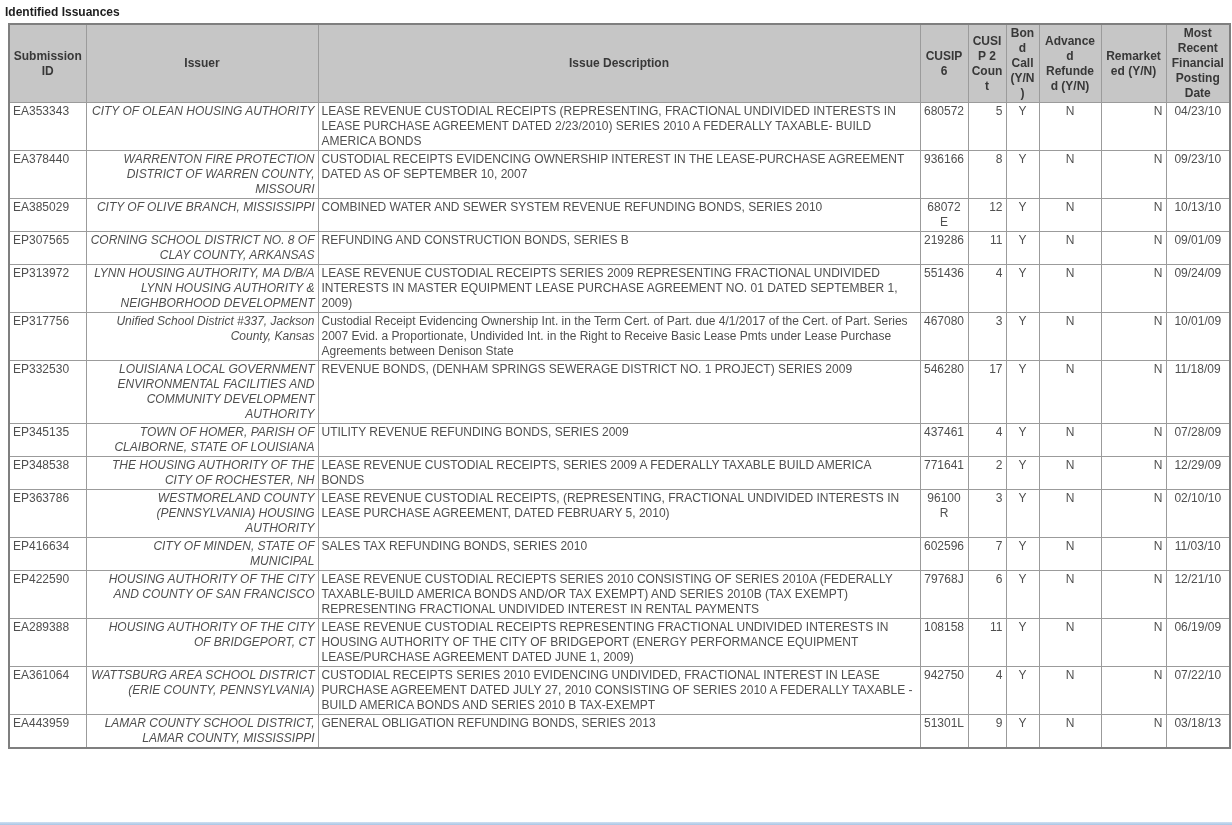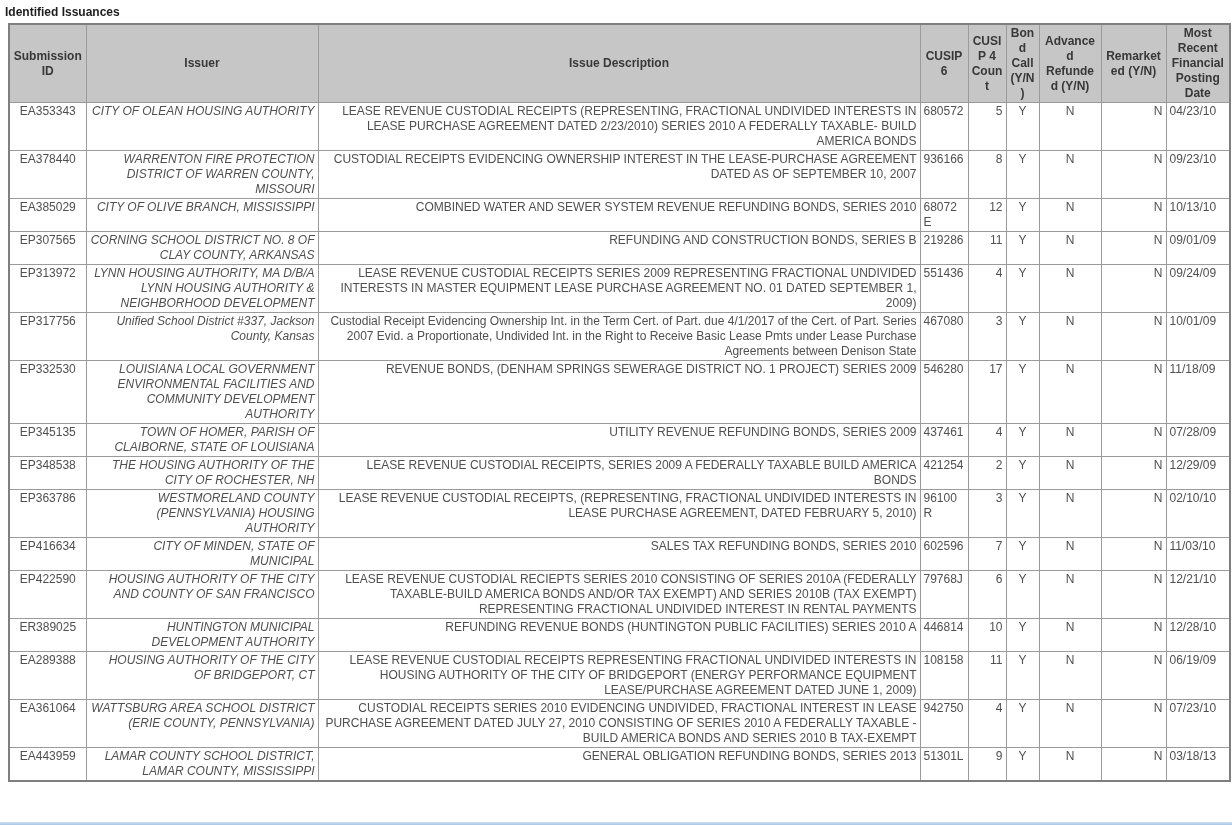--- a/index.html
+++ b/index.html
@@ -52,29 +52,29 @@
     color: #383838;
     font-weight: bold;
     text-align: center;
     vertical-align: middle;
     height: 64px;
   }
   td {
     color: #4f4f4f;
     vertical-align: top;
   }
-  td:nth-child(1) { text-align: center; }
+  td:nth-child(1) { text-align: left; }
   td:nth-child(2) { text-align: right; font-style: italic; }
-  td:nth-child(3) { text-align: right; }
-  td:nth-child(4) { text-align: left; }
+  td:nth-child(3) { text-align: left; }
+  td:nth-child(4) { text-align: center; }
   td:nth-child(5) { text-align: right; }
   td:nth-child(6) { text-align: center; }
   td:nth-child(7) { text-align: center; }
   td:nth-child(8) { text-align: right; }
-  td:nth-child(9) { text-align: left; }
+  td:nth-child(9) { text-align: center; }
   .window-bottom-edge {
     position: absolute;
     left: 0;
     bottom: 0;
     width: 100%;
     height: 3px;
     background: linear-gradient(to bottom, #cfe0f2, #a8c5e4);
   }
 </style>
 </head>
@@ -94,21 +94,21 @@
         <col class="c-adv">
         <col class="c-rem">
         <col class="c-date">
     </colgroup>
     <thead>
       <tr>
         <th>Submission ID</th>
         <th>Issuer</th>
         <th>Issue Description</th>
         <th>CUSIP 6</th>
-        <th>CUSIP 4 Count</th>
+        <th>CUSIP 2 Count</th>
         <th>Bond Call (Y/N)</th>
         <th>Advanced Refunded (Y/N)</th>
         <th>Remarketed (Y/N)</th>
         <th>Most Recent Financial Posting Date</th>
       </tr>
     </thead>
     <tbody>
         <tr>
           <td>EA353343</td>
           <td>CITY OF OLEAN HOUSING AUTHORITY</td>
@@ -194,21 +194,21 @@
           <td>4</td>
           <td>Y</td>
           <td>N</td>
           <td>N</td>
           <td>07/28/09</td>
         </tr>
         <tr>
           <td>EP348538</td>
           <td>THE HOUSING AUTHORITY OF THE CITY OF ROCHESTER, NH</td>
           <td>LEASE REVENUE CUSTODIAL RECEIPTS, SERIES 2009 A FEDERALLY TAXABLE BUILD AMERICA BONDS</td>
-          <td>421254</td>
+          <td>771641</td>
           <td>2</td>
           <td>Y</td>
           <td>N</td>
           <td>N</td>
           <td>12/29/09</td>
         </tr>
         <tr>
           <td>EP363786</td>
           <td>WESTMORELAND COUNTY (PENNSYLVANIA) HOUSING AUTHORITY</td>
           <td>LEASE REVENUE CUSTODIAL RECEIPTS,  (REPRESENTING, FRACTIONAL UNDIVIDED INTERESTS IN LEASE PURCHASE AGREEMENT, DATED FEBRUARY 5, 2010)</td>
@@ -235,51 +235,40 @@
           <td>HOUSING AUTHORITY OF THE CITY AND COUNTY OF SAN FRANCISCO</td>
           <td>LEASE REVENUE CUSTODIAL RECIEPTS SERIES 2010 CONSISTING OF  SERIES 2010A (FEDERALLY TAXABLE-BUILD AMERICA BONDS AND/OR TAX EXEMPT)  AND  SERIES 2010B (TAX EXEMPT) REPRESENTING FRACTIONAL UNDIVIDED INTEREST IN RENTAL PAYMENTS</td>
           <td>79768J</td>
           <td>6</td>
           <td>Y</td>
           <td>N</td>
           <td>N</td>
           <td>12/21/10</td>
         </tr>
         <tr>
-          <td>ER389025</td>
-          <td>HUNTINGTON MUNICIPAL DEVELOPMENT AUTHORITY</td>
-          <td>REFUNDING REVENUE BONDS  (HUNTINGTON PUBLIC FACILITIES)  SERIES 2010 A</td>
-          <td>446814</td>
-          <td>10</td>
-          <td>Y</td>
-          <td>N</td>
-          <td>N</td>
-          <td>12/28/10</td>
-        </tr>
-        <tr>
           <td>EA289388</td>
           <td>HOUSING AUTHORITY OF THE CITY OF BRIDGEPORT, CT</td>
           <td>LEASE REVENUE CUSTODIAL RECEIPTS REPRESENTING FRACTIONAL UNDIVIDED INTERESTS IN HOUSING AUTHORITY OF THE CITY OF BRIDGEPORT (ENERGY PERFORMANCE EQUIPMENT LEASE/PURCHASE AGREEMENT DATED JUNE 1, 2009)</td>
           <td>108158</td>
           <td>11</td>
           <td>Y</td>
           <td>N</td>
           <td>N</td>
           <td>06/19/09</td>
         </tr>
         <tr>
           <td>EA361064</td>
           <td>WATTSBURG AREA SCHOOL DISTRICT (ERIE COUNTY, PENNSYLVANIA)</td>
           <td>CUSTODIAL RECEIPTS SERIES 2010 EVIDENCING UNDIVIDED, FRACTIONAL INTEREST IN LEASE PURCHASE AGREEMENT DATED JULY 27, 2010 CONSISTING OF SERIES 2010 A FEDERALLY TAXABLE - BUILD AMERICA BONDS AND SERIES 2010 B TAX-EXEMPT</td>
           <td>942750</td>
           <td>4</td>
           <td>Y</td>
           <td>N</td>
           <td>N</td>
-          <td>07/23/10</td>
+          <td>07/22/10</td>
         </tr>
         <tr>
           <td>EA443959</td>
           <td>LAMAR COUNTY SCHOOL DISTRICT, LAMAR COUNTY, MISSISSIPPI</td>
           <td>GENERAL OBLIGATION REFUNDING BONDS, SERIES 2013</td>
           <td>51301L</td>
           <td>9</td>
           <td>Y</td>
           <td>N</td>
           <td>N</td>

